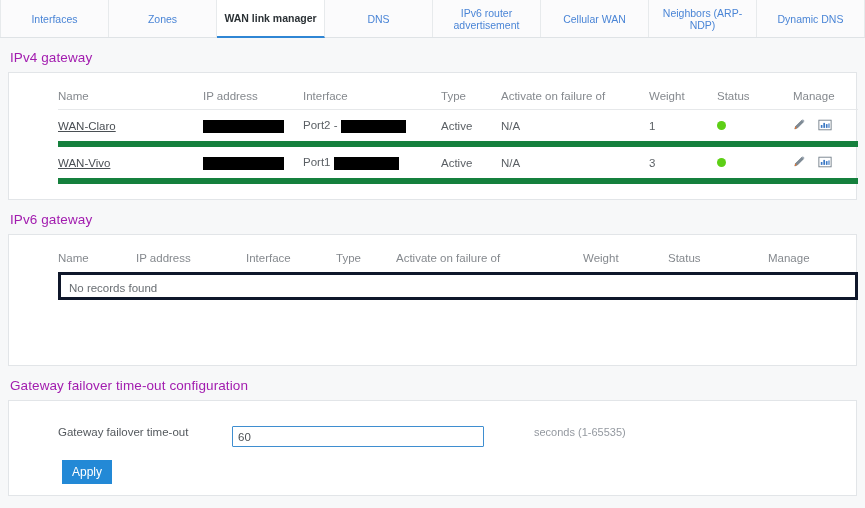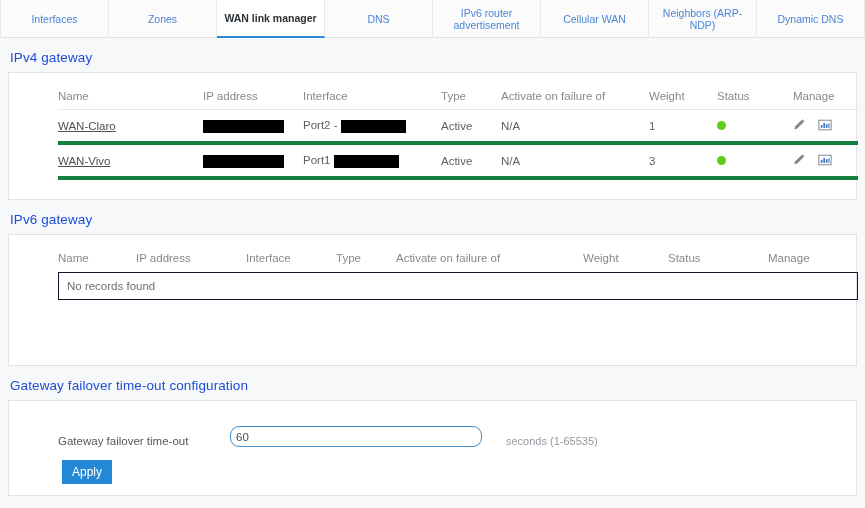--- a/index.html
+++ b/index.html
@@ -46,21 +46,21 @@
     color: #2b3135;
     font-weight: bold;
     border-bottom: 2px solid #2f86d4;
     margin-bottom: -1px;
   }
 
   
   .section { padding: 0 8px; }
   .section-title {
     font-size: 13.5px;
-    color: #1d4ed8;
+    color: #a21caf;
     padding: 12px 2px 7px 2px;
     letter-spacing: 0.1px;
   }
   .card {
     background: #ffffff;
     border: 1px solid #e2e5e8;
     box-sizing: border-box;
     padding-left: 20px;
   }
 
@@ -76,21 +76,21 @@
     font-weight: normal;
     font-size: 11.5px;
     color: #85898e;
     padding: 0 0 7px 0;
     border-bottom: 1px solid #e6e8ea;
   }
   table.gw td {
     font-size: 11.5px;
     color: #5a5f64;
     padding: 8px 0 7px 0;
-    border-bottom: 4px solid #15803d;
+    border-bottom: 6px solid #15803d;
     height: 14px;
     vertical-align: middle;
   }
   .gw a.name-link {
     color: #4a4f54;
     text-decoration: underline;
     cursor: pointer;
     font-size: 11.5px;
   }
   .redact {
@@ -129,51 +129,51 @@
     text-align: left;
     font-weight: normal;
     font-size: 11.5px;
     color: #85898e;
     padding: 0 0 8px 0;
   }
   .norecords {
     margin: 0 16px 0 29px;
     width: 800px;
     box-sizing: border-box;
-    border: 1px solid #0f172a;
+    border: 3px solid #0f172a;
     font-size: 11.5px;
     color: #6a6f74;
     padding: 7px 0 7px 8px;
     height: 28px;
   }
 
   
   .cfg-card { height: 96px; }
   .form-row {
     display: flex;
-    align-items: flex-end;
+    align-items: flex-start;
     margin: 25px 0 0 29px;
+    gap: 26px;
   }
   .form-label {
     font-size: 11.5px;
     color: #53585d;
     width: 148px;
   }
   .timeout-input {
     width: 240px;
     height: 17px;
     border: 1px solid #3f8ed0;
-    border-radius: 9px;
+    border-radius: 1px;
     font-family: "Liberation Sans", sans-serif;
     font-size: 11.5px;
     color: #4c5155;
     padding: 1px 5px;
     outline: none;
     box-sizing: content-box;
-    margin-left: 24px;
   }
   .hint {
     font-size: 11px;
     color: #9499a0;
     margin-left: 24px;
   }
   .apply-btn {
     margin: 13px 0 0 33px;
     background: #2389d6;
     color: #ffffff;

